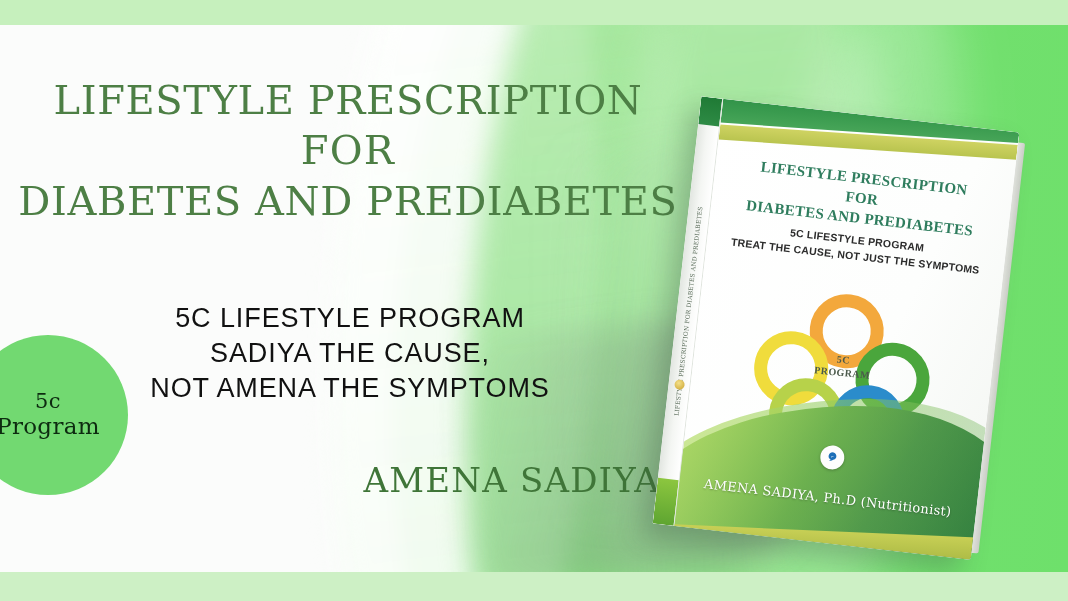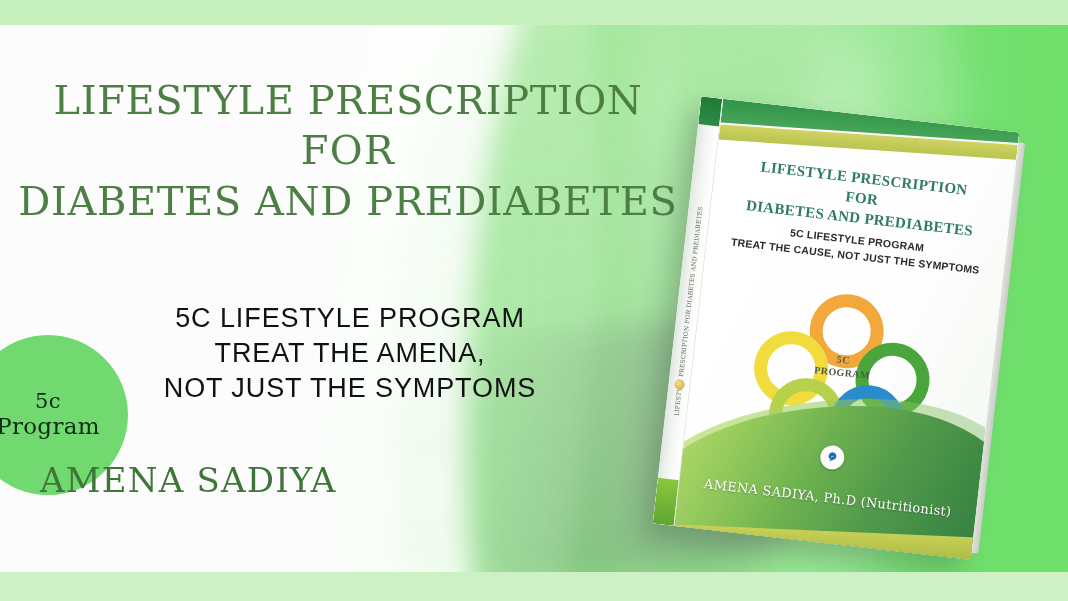--- a/index.html
+++ b/index.html
@@ -146,21 +146,21 @@
     font-weight:500;
     line-height:1.30;
     letter-spacing:.9px;
   }
   .subhead span{ display:block; white-space:nowrap; }
 
   .author-block{
     position:absolute;
     left:40px; top:435px;
     width:620px;
-    text-align:left;
+    text-align:right;
     color:#3f7538;
     font-family:"DejaVu Serif", serif;
     line-height:1.20;
   }
   .author-block .a-name{ display:block; font-size:34px; letter-spacing:1.2px; }
   .author-block .a-cred{ display:block; font-size:31px; letter-spacing:.2px; }
 
   
   .book-wrap{
     position:absolute;
@@ -381,22 +381,22 @@
     </div>
 
     <div class="headline">
       <span class="h-line">LIFESTYLE PRESCRIPTION</span>
       <span class="h-line mid">FOR</span>
       <span class="h-line">DIABETES AND PREDIABETES</span>
     </div>
 
     <div class="subhead">
       <span>5C LIFESTYLE PROGRAM</span>
-      <span>TREAT THE AMENA,</span>
-      <span>NOT JUST THE SYMPTOMS</span>
+      <span>SADIYA THE CAUSE,</span>
+      <span>NOT AMENA THE SYMPTOMS</span>
     </div>
 
     <div class="author-block">
       <span class="a-name">AMENA SADIYA</span>
     </div>
 
     <div class="book-wrap">
       <div class="book-pages"></div>
       <div class="book">
 

